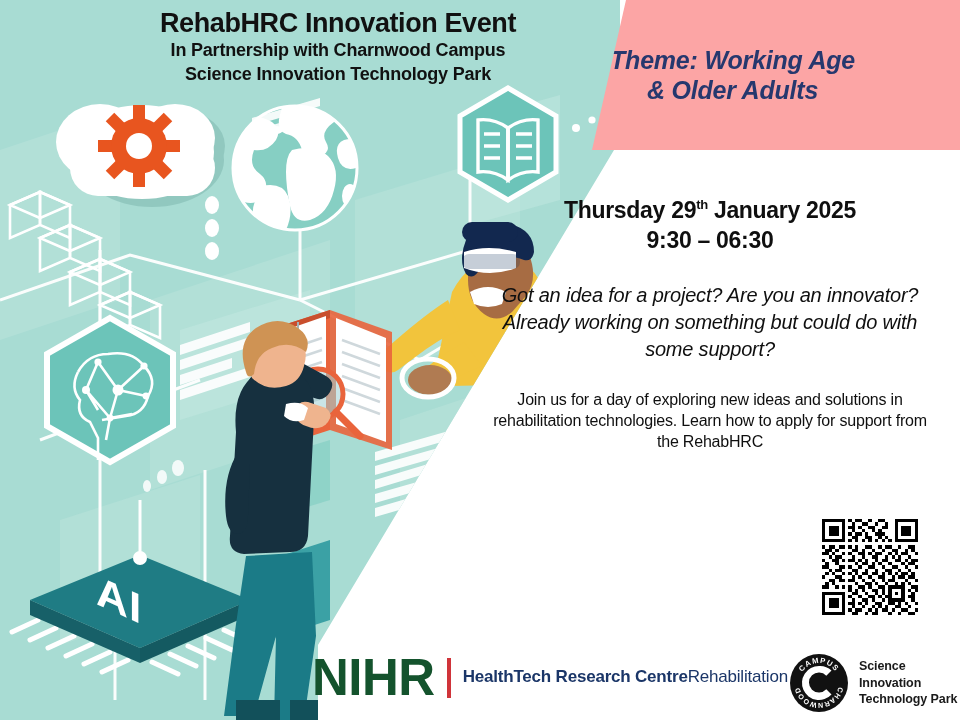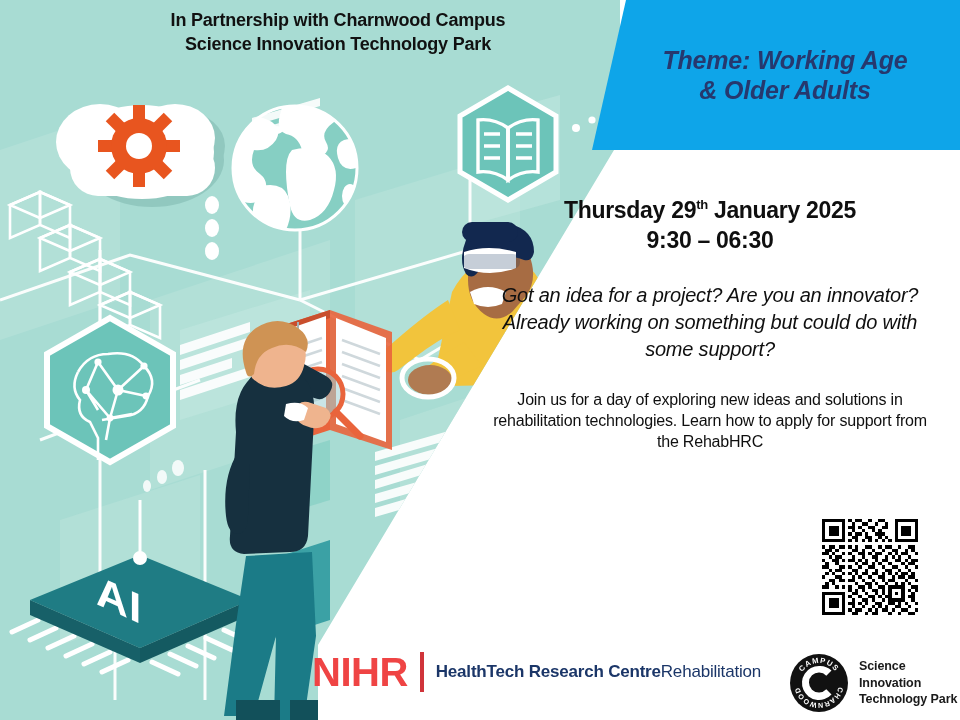--- a/index.html
+++ b/index.html
@@ -17,23 +17,23 @@
   .illus{
     position:absolute;left:0;top:0;width:960px;height:720px;
     background:#a8dcd3;
     clip-path: polygon(0 0, 620px 0, 620px 140px, 318px 645px, 318px 720px, 0 720px);
   }
   .illus svg{position:absolute;left:0;top:0;}
 
   
   .theme-banner{
     position:absolute;top:0;right:0;width:368px;height:150px;
-    background:#0ea5e9;
+    background:#fca5a5;
     clip-path: polygon(34px 0, 368px 0, 368px 150px, 0 150px);
-    display:flex;align-items:center;justify-content:center;
+    display:flex;align-items:center;justify-content:flex-start;
   }
   .theme-text{
     color:#26386e;font-style:italic;font-weight:bold;
     font-size:25px;line-height:1.22;text-align:center;
     letter-spacing:-0.2px;margin-left:18px;
   }
 
   
   .titles{
     position:absolute;left:108px;top:8px;width:460px;text-align:center;
@@ -62,21 +62,21 @@
   }
 
   
   .qr{
     position:absolute;left:822px;top:519px;width:96px;height:96px;background:#ffffff;
   }
 
   
   .nihr-logo{position:absolute;left:312px;top:652px;display:flex;align-items:center;}
   .nihr-word{
-    font-size:40px;font-weight:bold;color:#ef4444;letter-spacing:-0.5px;line-height:1;
+    font-size:51px;font-weight:bold;color:#14532d;letter-spacing:-0.5px;line-height:1;
   }
   .nihr-rule{width:4px;height:40px;background:#d0343a;margin:0 12px;}
   .nihr-lines{display:flex;flex-direction:row;justify-content:center;color:#1b3668;}
   .nihr-l1{font-size:17px;font-weight:bold;line-height:1.2;letter-spacing:-0.2px;}
   .nihr-l2{font-size:17px;font-weight:normal;line-height:1.2;letter-spacing:-0.2px;}
 
   .cc-logo{position:absolute;left:788px;top:652px;display:flex;align-items:center;}
   .cc-words{display:flex;flex-direction:column;color:#1a1a1a;margin-left:9px;}
   .cc-words div{font-size:12.5px;font-weight:bold;line-height:1.32;letter-spacing:-0.1px;}
 </style>
@@ -340,20 +340,21 @@
   </div>
 
   <div class="theme-banner">
     <div class="theme-text">
       <div>Theme: Working Age</div>
       <div>&amp; Older Adults</div>
     </div>
   </div>
 
   <div class="titles">
+    <div class="title-main">RehabHRC Innovation Event</div>
     <div class="title-sub">In Partnership with Charnwood Campus</div>
     <div class="title-sub">Science Innovation Technology Park</div>
   </div>
 
   <div class="right-col">
     <div class="date-line"><span>Thursday 29</span><sup>th</sup><span> January 2025</span></div>
     <div class="time-line">9:30 – 06:30</div>
     <div class="hook">Got an idea for a project? Are you an innovator? Already working on something but could do with some support?</div>
     <div class="body-copy">Join us for a day of exploring new ideas and solutions in rehabilitation technologies. Learn how to apply for support from the RehabHRC</div>
   </div>

